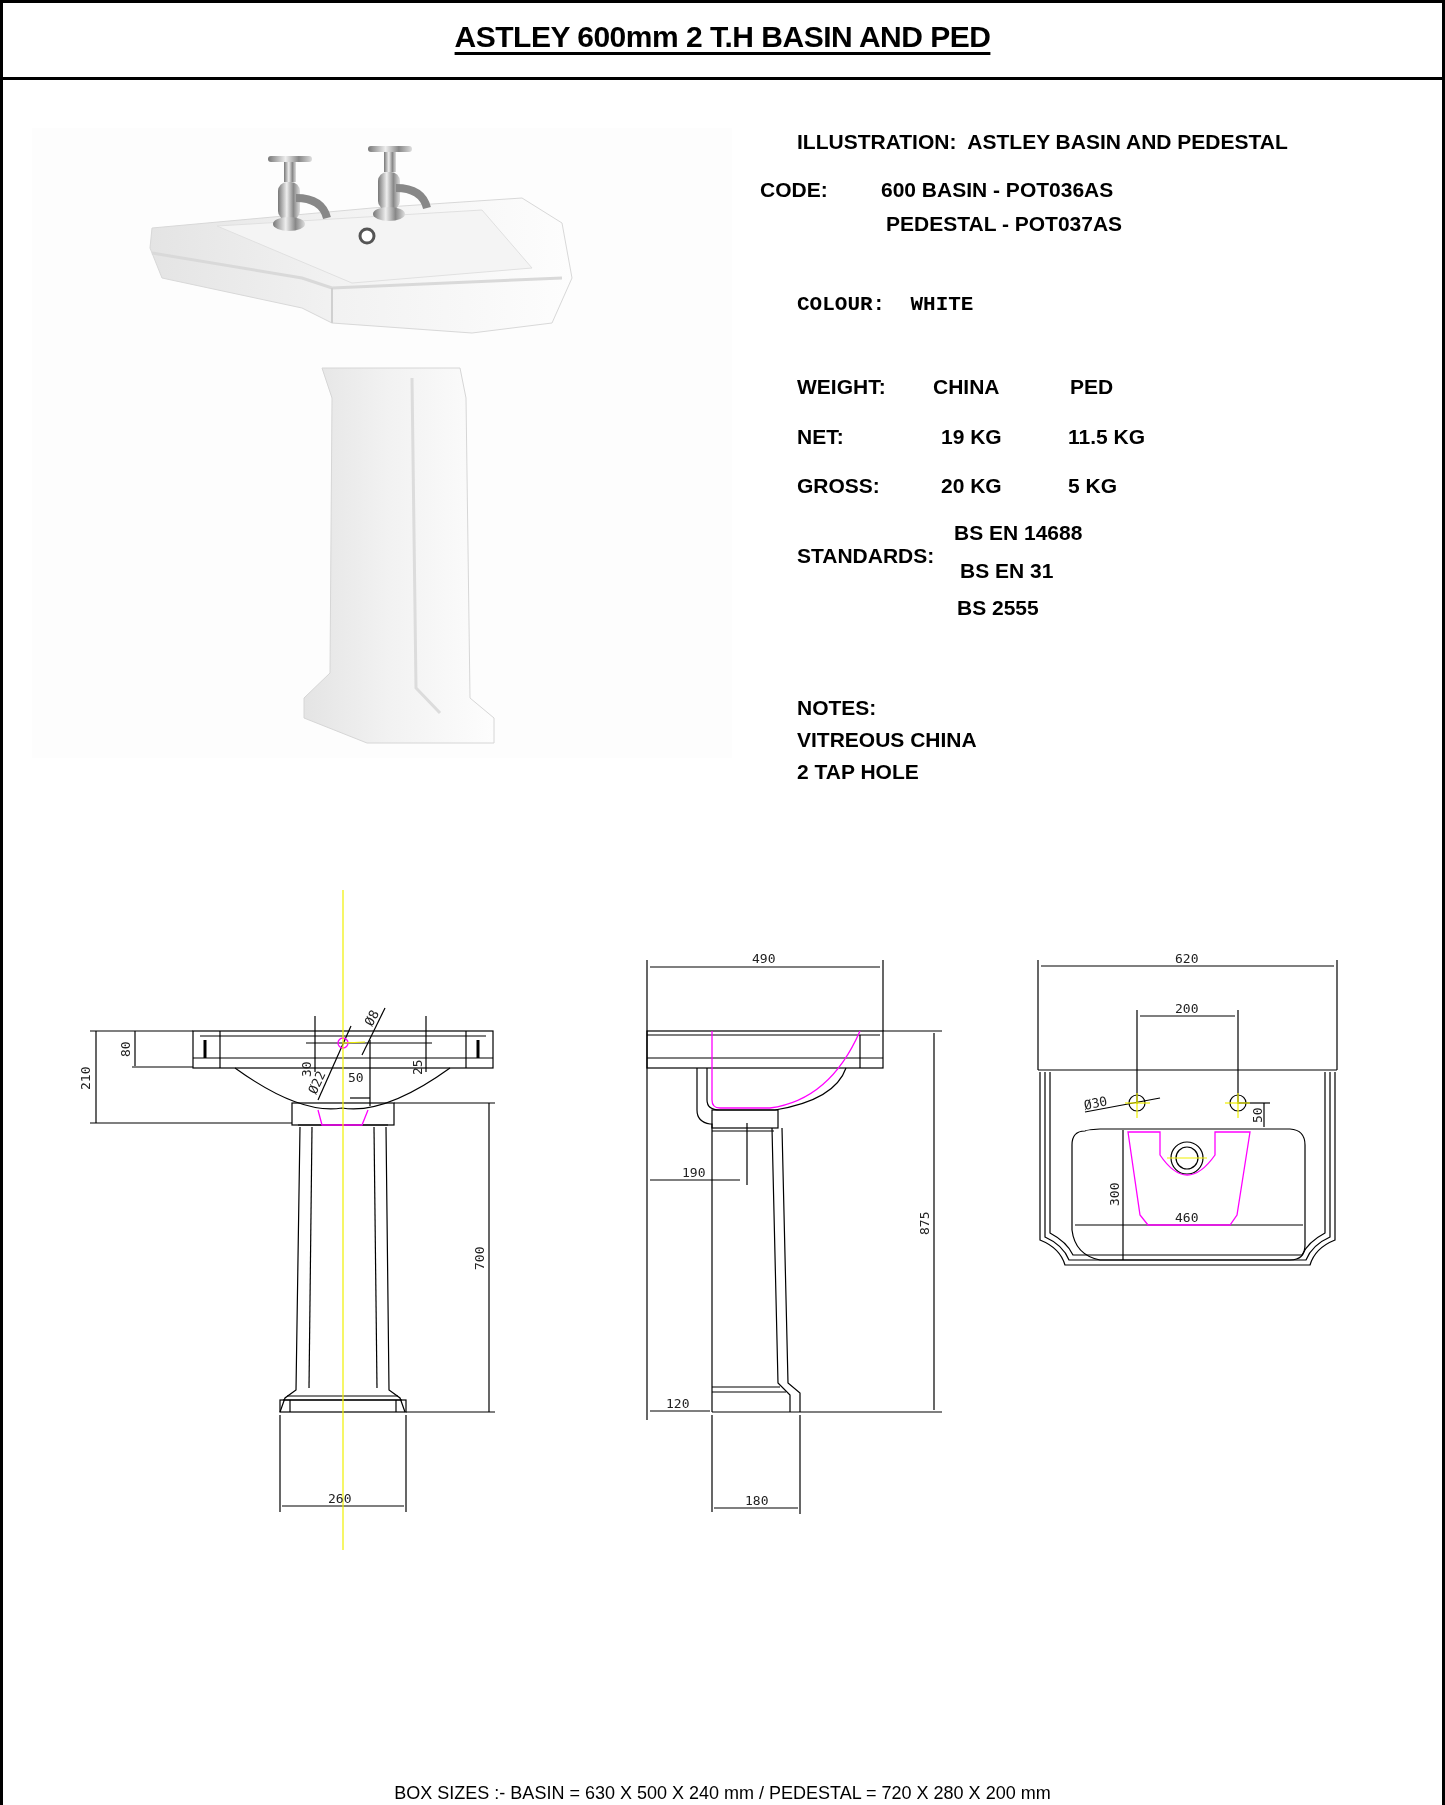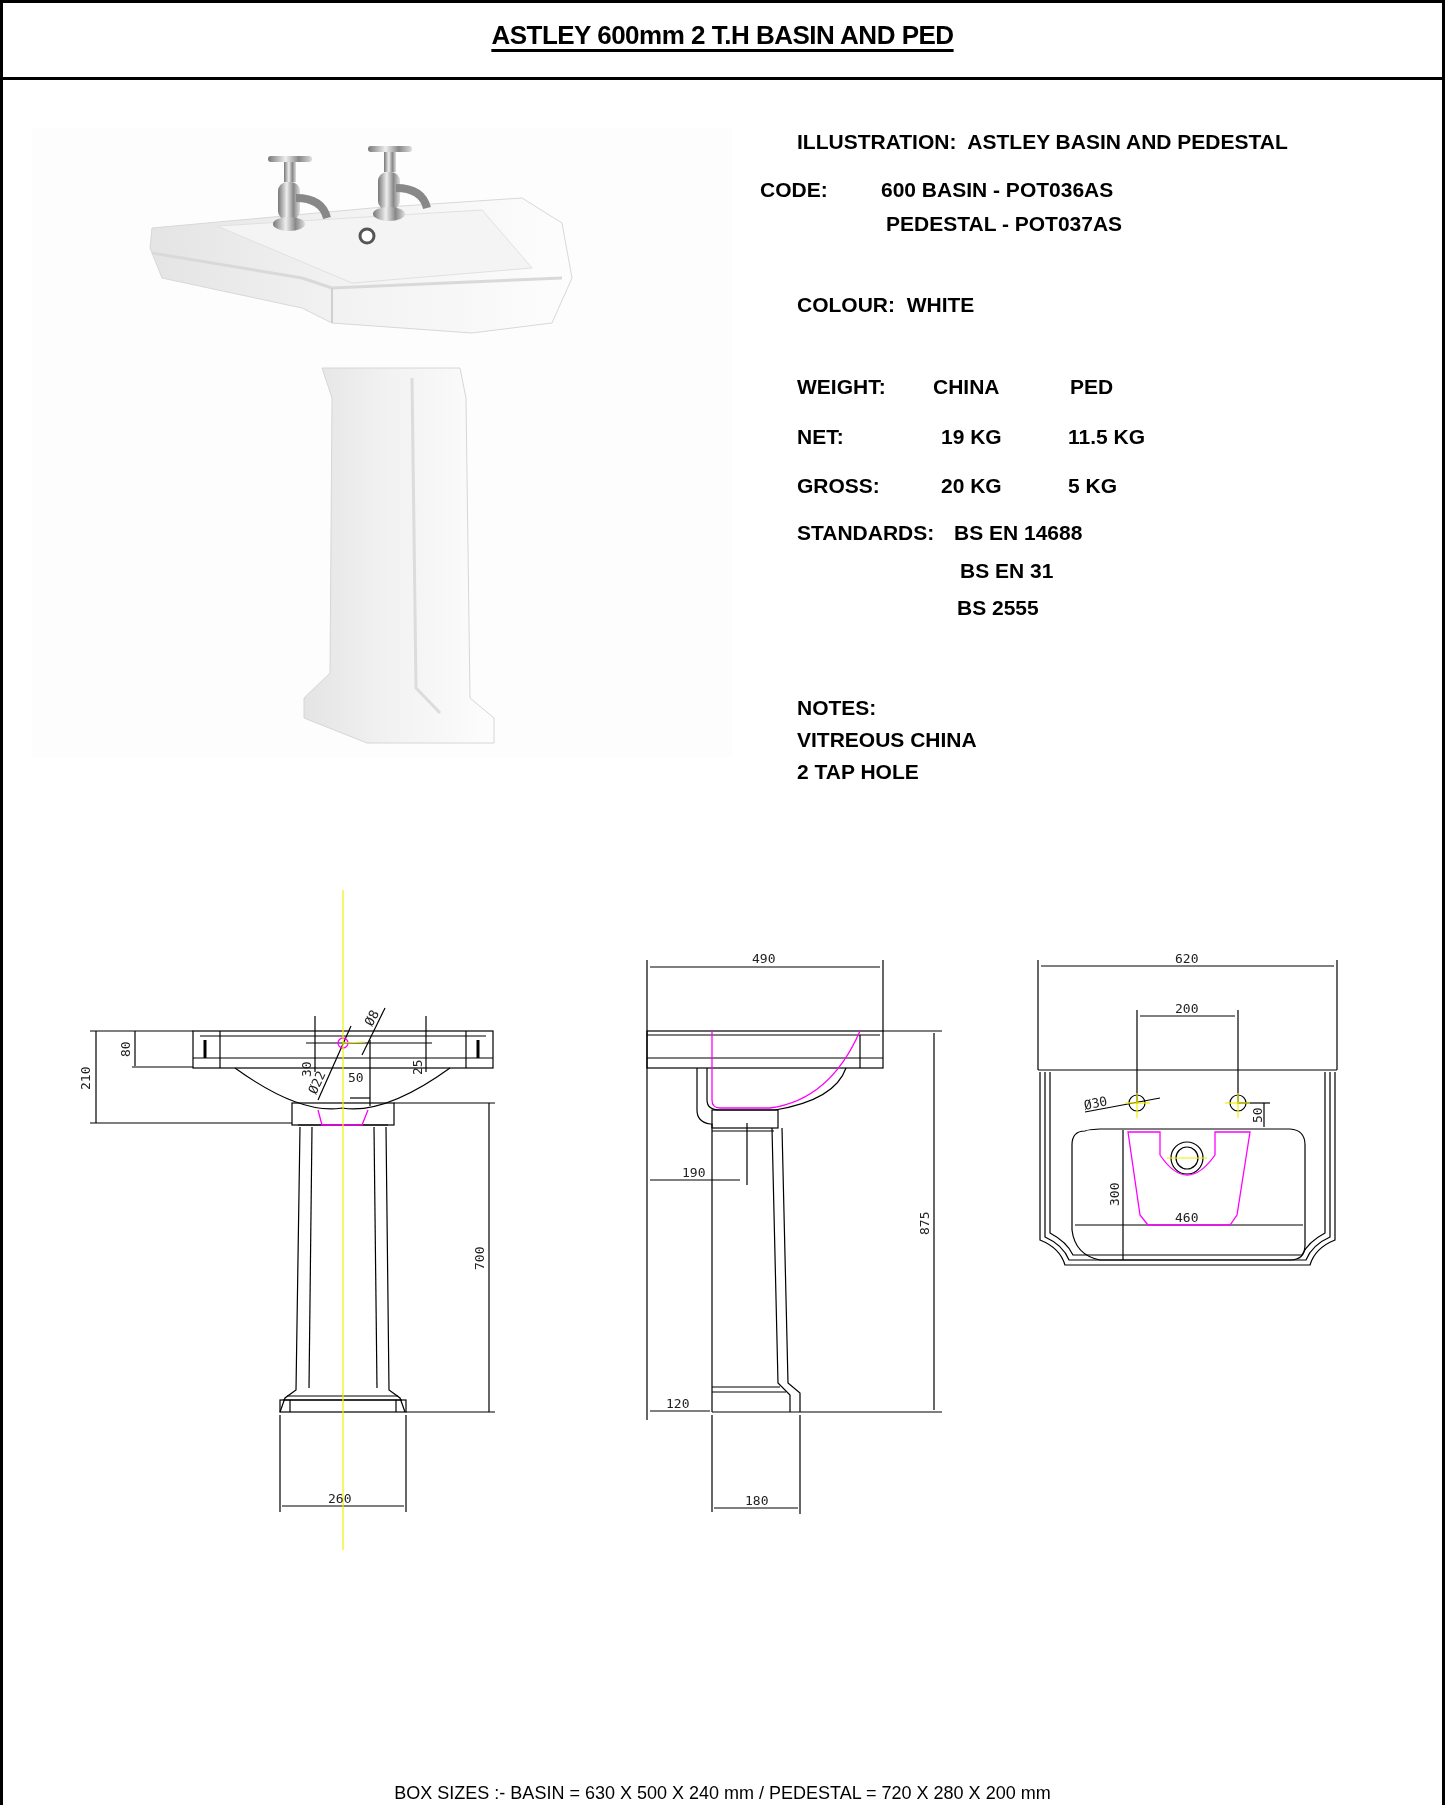--- a/index.html
+++ b/index.html
@@ -3,21 +3,21 @@
 <meta charset="utf-8">
 <style>
   html, body { margin:0; padding:0; background:#fff; }
   body { width:1445px; height:1805px; position:relative; overflow:hidden;
          font-family:"Liberation Sans", "DejaVu Sans", sans-serif; color:#000; }
   .frame { position:absolute; left:0; top:0; width:1445px; height:1805px; box-sizing:border-box;
            border-left:3px solid #000; border-right:3px solid #000; border-top:3px solid #000; }
   .title-bar { position:absolute; left:0; top:0; width:1445px; height:80px;
                border-bottom:3px solid #000; box-sizing:border-box; }
   .title { position:absolute; left:0; right:0; top:20px; text-align:center;
-           font-weight:bold; font-size:26px; letter-spacing:-0.5px; }
+           font-weight:bold; font-size:30px; letter-spacing:-0.5px; }
   .title span { text-decoration:underline; text-decoration-thickness:3px; text-underline-offset:5px; }
   .photo { position:absolute; left:32px; top:128px; width:700px; height:630px; }
   .spec { position:absolute; font-weight:bold; font-size:21px; white-space:pre; }
   .footer { position:absolute; left:0; right:0; top:1793px; transform:translateY(-50%);
             text-align:center; font-size:18px; }
   svg.dwg { position:absolute; left:0; top:0; }
   .dim { font-family:"DejaVu Sans Mono", monospace; font-size:13px; fill:#222; }
 </style>
 </head>
 <body>
@@ -68,35 +68,35 @@
     <ellipse cx="357" cy="86" rx="16" ry="7" fill="url(#chrome)"></ellipse>
   </g>
 </svg>
 
 <div class="spec" style="left:797px;top:130px;"><span>ILLUSTRATION:</span>  <span>ASTLEY BASIN AND PEDESTAL</span></div>
 
 <div class="spec" style="left:760px;top:178px;">CODE:</div>
 <div class="spec" style="left:881px;top:178px;">600 BASIN - POT036AS</div>
 <div class="spec" style="left:886px;top:212px;">PEDESTAL - POT037AS</div>
 
-<div class="spec" style="left:797px;top:293px;"><span>COLOUR:</span>  <span>WHITE</span></div>
+<div class="spec" style="left:797px;top:293px;font-family:Liberation Mono, monospace;"><span>COLOUR:</span>  <span>WHITE</span></div>
 
 <div class="spec" style="left:797px;top:375px;">WEIGHT:</div>
 <div class="spec" style="left:933px;top:375px;">CHINA</div>
 <div class="spec" style="left:1070px;top:375px;">PED</div>
 
 <div class="spec" style="left:797px;top:425px;">NET:</div>
 <div class="spec" style="left:941px;top:425px;">19 KG</div>
 <div class="spec" style="left:1068px;top:425px;">11.5 KG</div>
 
 <div class="spec" style="left:797px;top:474px;">GROSS:</div>
 <div class="spec" style="left:941px;top:474px;text-align:right;">20 KG</div>
 <div class="spec" style="left:1068px;top:474px;">5 KG</div>
 
-<div class="spec" style="left:797px;top:521px;text-align:center;">STANDARDS:</div>
+<div class="spec" style="left:797px;top:544px;text-align:center;">STANDARDS:</div>
 <div class="spec" style="left:954px;top:521px;">BS EN 14688</div>
 <div class="spec" style="left:960px;top:559px;">BS EN 31</div>
 <div class="spec" style="left:957px;top:596px;">BS 2555</div>
 
 <div class="spec" style="left:797px;top:696px;">NOTES:</div>
 <div class="spec" style="left:797px;top:728px;">VITREOUS CHINA</div>
 <div class="spec" style="left:797px;top:760px;">2 TAP HOLE</div>
 
 <svg class="dwg" width="1445" height="1805" viewBox="0 0 1445 1805">
   <g fill="none" stroke="#000" stroke-width="1.2">

